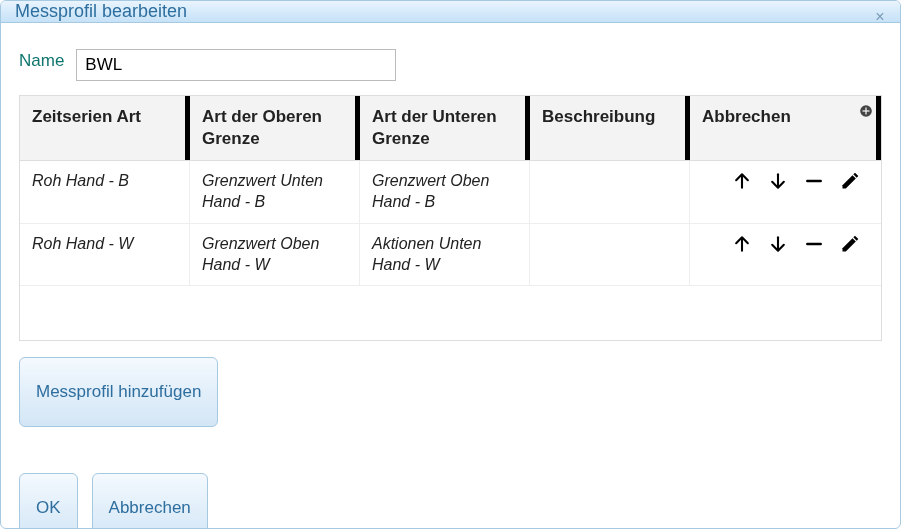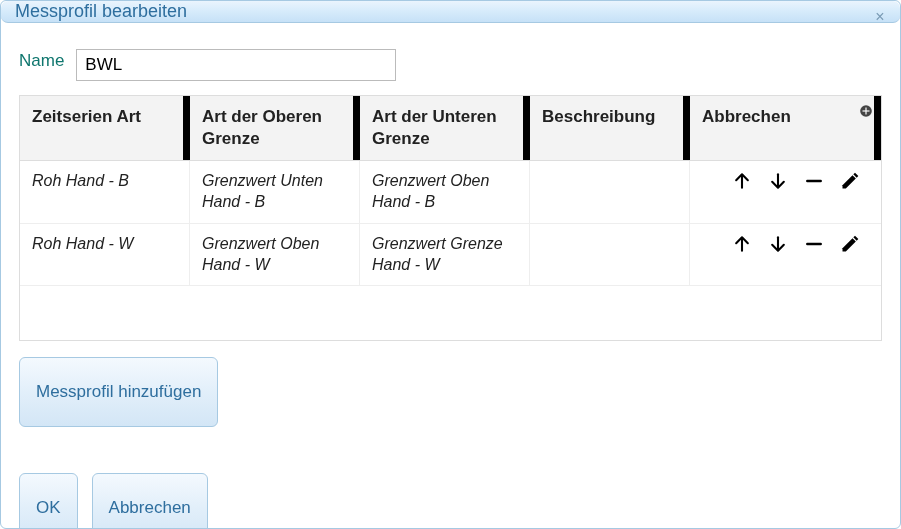--- a/index.html
+++ b/index.html
@@ -25,21 +25,20 @@
     height: 25px;
     background: linear-gradient(to bottom, #eaf4fd 0%, #d6ebfb 50%, #c6e1f7 100%);
     border-bottom: 1px solid #a6c9e2;
     display: flex;
     align-items: center;
     padding: 0 14px;
     color: #2e6e9e;
     font-size: 18px;
     font-weight: 400;
     position: relative;
-    border-radius: 7px;
   }
   .titlebar .close {
     position: absolute;
     right: 10px;
     top: 6px;
     width: 20px;
     height: 20px;
     font-family: Arial, sans-serif;
     font-size: 16px;
     color: #7a9bb5;
@@ -84,21 +83,21 @@
   .thead {
     display: flex;
     background: #f3f3f3;
     border-bottom: 1px solid #ddd;
     font-weight: 600;
     font-size: 17px;
     position: relative;
   }
   .thead .th {
     padding: 10px 12px;
-    border-right: 7px solid #000000;
+    border-right: 5px solid #000000;
     line-height: 1.3;
   }
   .thead .th:last-child { border-right: none; }
   .col1 { width: 170px; flex: 0 0 170px; }
   .col2 { width: 170px; flex: 0 0 170px; }
   .col3 { width: 170px; flex: 0 0 170px; }
   .col4 { width: 160px; flex: 0 0 160px; }
   .col5 { flex: 1; }
   .add-corner {
     position: absolute;
@@ -241,21 +240,21 @@
                     <path d="M3 21 L3 17 L15 5 L19 9 L7 21 Z" fill="#000"></path>
                     <path d="M16 4 L20 8 L22 6 L18 2 Z" fill="#000"></path>
                   </svg>
                 </span>
               </div>
             </div>
           </div>
           <div class="trow">
             <div class="td col1">Roh Hand - W</div>
             <div class="td col2">Grenzwert Oben Hand - W</div>
-            <div class="td col3">Grenzwert Grenze Hand - W</div>
+            <div class="td col3">Aktionen Unten Hand - W</div>
             <div class="td col4"></div>
             <div class="td col5">
               <div class="action-icons">
                 <span>
                   <svg viewBox="0 0 24 24">
                     <path d="M5 11 L12 4 L19 11" stroke="#000" stroke-width="2.5" fill="none" stroke-linecap="round" stroke-linejoin="round"></path>
                     <line x1="12" y1="5" x2="12" y2="20" stroke="#000" stroke-width="2.5" stroke-linecap="round"></line>
                   </svg>
                 </span>
                 <span>

